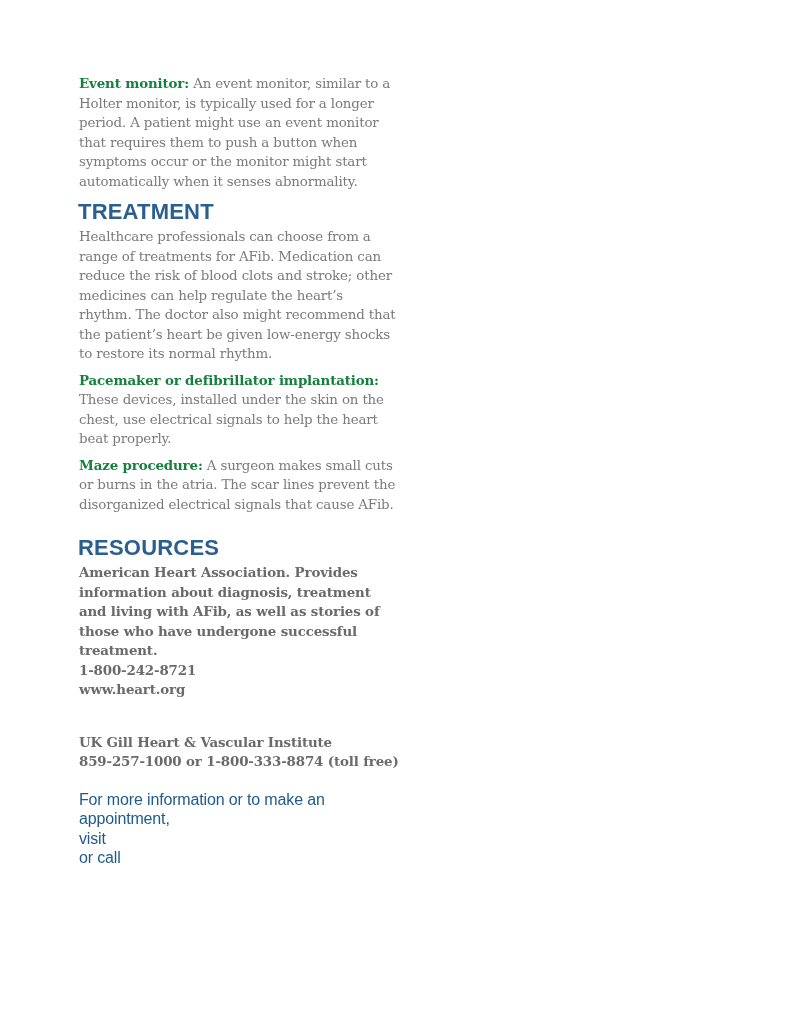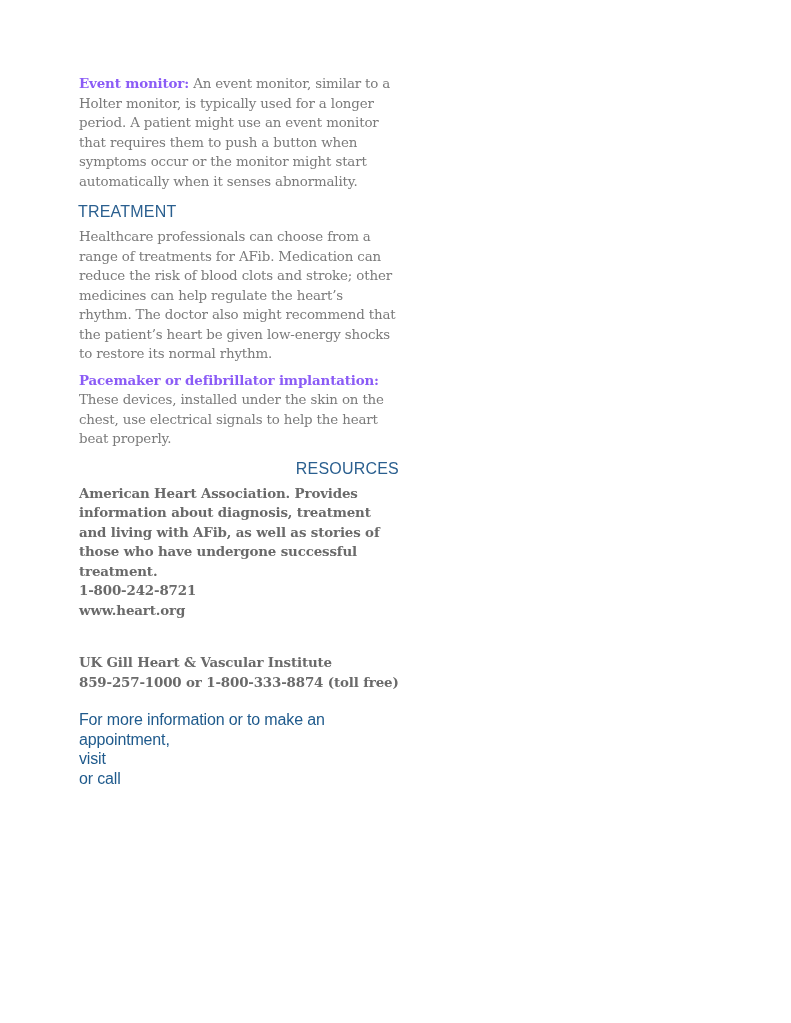--- a/index.html
+++ b/index.html
@@ -22,34 +22,33 @@
       font-size: 13.4px;
       line-height: 19.5px;
       color: #7a7a7a;
       letter-spacing: -0.15px;
     }
     .para {
       margin: 0 0 7px 0;
     }
     .para b, .lead {
       font-weight: bold;
-      color: #8b5cf6;
+      color: #15803d;
     }
     .heading {
       font-family: "Liberation Sans", "DejaVu Sans", sans-serif;
       color: #2a5f8f;
-      font-size: 16px;
+      font-size: 22px;
       line-height: 26px;
-      font-weight: normal;
+      font-weight: bold;
       margin: 8px 0 2px -1px;
       letter-spacing: 0.2px;
     }
     .heading.resources {
-      margin-top: 7px;
-      text-align: right;
+      margin-top: 21px;
     }
     .resource-block {
       font-weight: bold;
       color: #6a6a6a;
       margin: 0;
     }
     .resource-block .line { display: block; }
     .resource-block.gap { margin-top: 33px; }
     .normal { font-weight: bold; }
     .cta {
@@ -69,20 +68,21 @@
   <p class="para"><b>Event monitor:</b><span> An event monitor, similar to a Holter monitor, is typically used for a longer period. A patient might use an event monitor that requires them to push a button when symptoms occur or the monitor might start automatically when it senses abnormality.</span></p>
 
   <h2 class="heading">TREATMENT</h2>
 
   <p class="para">Healthcare professionals can choose from a range of treatments for AFib. Medication can reduce the risk of blood clots and stroke; other medicines can help regulate the heart’s rhythm. The doctor also might recommend that the patient’s heart be given low-energy shocks to restore its normal rhythm.</p>
 
 
   <p class="para"><b>Pacemaker or defibrillator implantation:</b><span> These devices, installed under the skin on the chest, use electrical signals to help the heart beat properly.</span></p>
 
 
+  <p class="para"><b>Maze procedure:</b><span> A surgeon makes small cuts or burns in the atria. The scar lines prevent the disorganized electrical signals that cause AFib.</span></p>
 
   <h2 class="heading resources">RESOURCES</h2>
 
   <div class="resource-block">
     <span class="line">American Heart Association. Provides information about diagnosis, treatment and living with AFib, as well as stories of those who have undergone successful treatment.</span>
     <span class="line">1-800-242-8721</span>
     <span class="line">www.heart.org</span>
   </div>
 
   <div class="resource-block gap">

